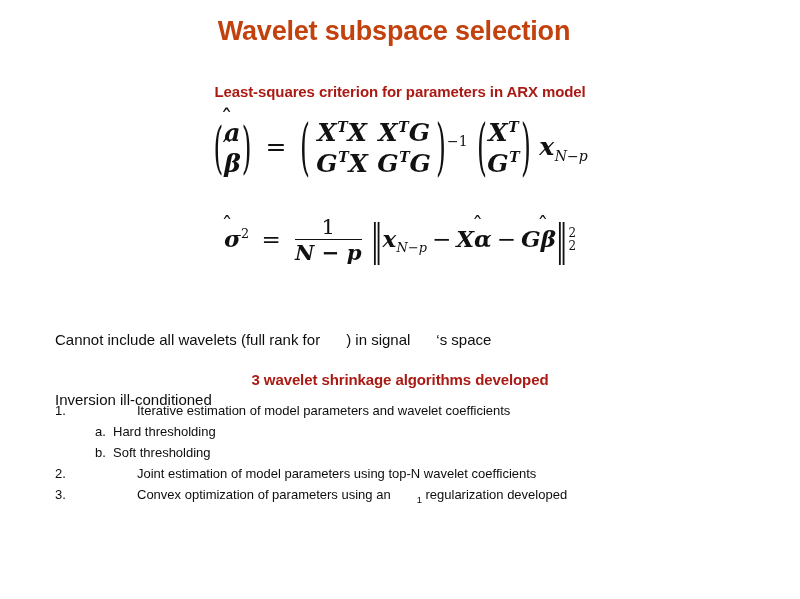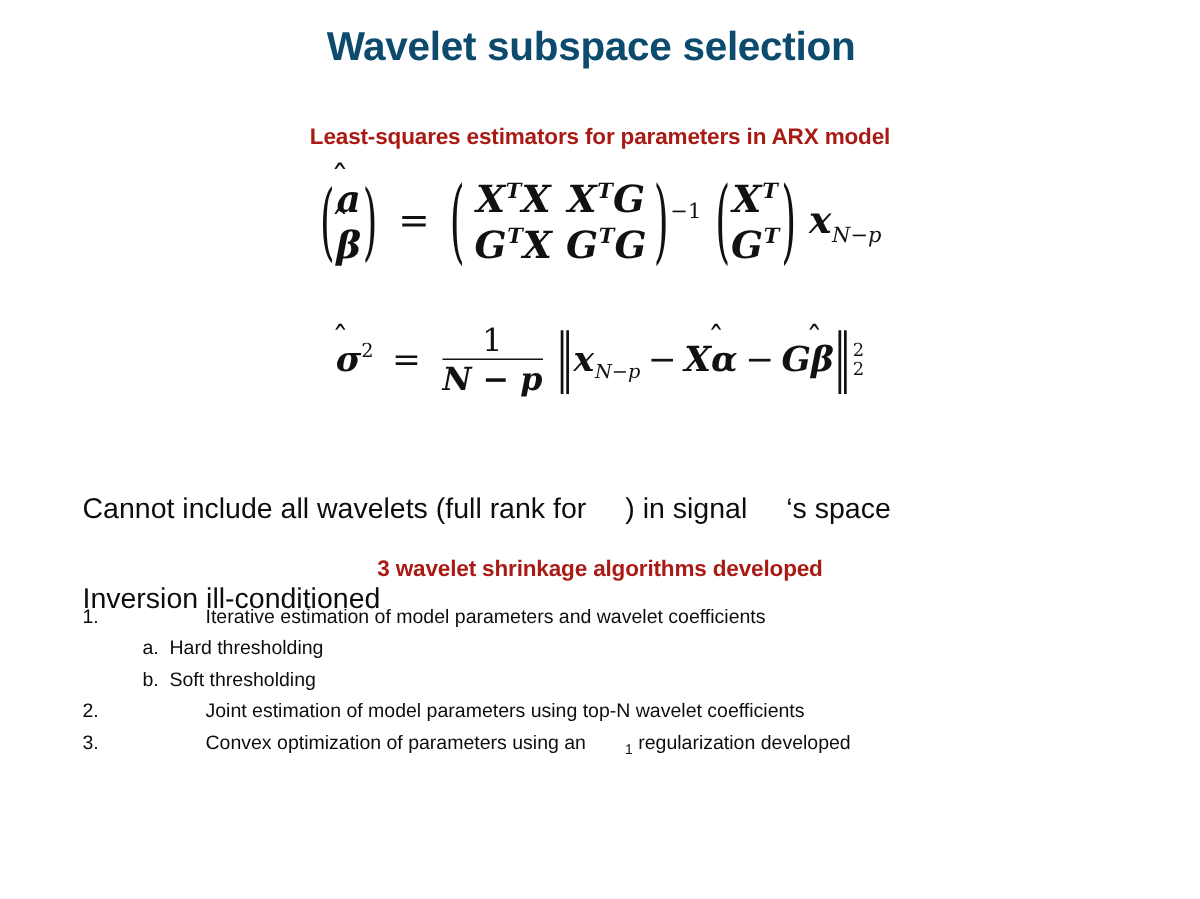--- a/index.html
+++ b/index.html
@@ -23,21 +23,21 @@
   
   .slide-title {
     position: absolute;
     left: 0;
     top: 16px;
     width: 788px;
     text-align: center;
     font-size: 27px;
     font-weight: bold;
     letter-spacing: -0.2px;
-    color: #0c4a6e;
+    color: #c2410c;
   }
 
   
   .red-heading {
     position: absolute;
     width: 800px;
     text-align: center;
     font-size: 15px;
     font-weight: bold;
     color: #aa1a14;
@@ -186,21 +186,21 @@
     text-align: left;
     position: relative;
     top: -1px;
     margin-left: 1px;
   }
   .normsubsup span { display: block; }
 
   
   .body-text {
     position: absolute;
-    font-size: 19px;
+    font-size: 15px;
     color: #0d0d0d;
     line-height: 20px;
     white-space: pre;
   }
   #para-cannot { left: 55px; top: 290px; }
 
   
   .missing-eq { display: inline-block; }
   .gap-rank   { width: 26px; }
   .gap-signal { width: 26px; }
@@ -242,21 +242,21 @@
     line-height: 0;
   }
 </style>
 </head>
 <body>
 
 <div class="slide">
 
   <div class="slide-title">Wavelet subspace selection</div>
 
-  <div class="red-heading" id="heading-ls" style="color: rgb(170, 26, 20);">Least-squares estimators for parameters in ARX model</div>
+  <div class="red-heading" id="heading-ls" style="color: rgb(170, 26, 20);">Least-squares criterion for parameters in ARX model</div>
 
   <div class="math" id="equation-ls">
 
     
     <span class="paren small">(</span><span class="matrix narrow"><span class="row"><span class="cell mvar hat"><span class="hat-mark">̂</span>a</span></span><span class="row"><span class="cell mvar hat"><span class="hat-mark">̂</span>β</span></span></span><span class="paren small">)</span>
 
     <span class="mop">=</span>
 
     
     <span class="paren">(</span><span class="matrix"><span class="row"><span class="cell"><span class="mvar">X</span><sup class="tsup">T</sup><span class="mvar">X</span></span><span class="cell"><span class="mvar">X</span><sup class="tsup">T</sup><span class="mvar">G</span></span></span><span class="row"><span class="cell"><span class="mvar">G</span><sup class="tsup">T</sup><span class="mvar">X</span></span><span class="cell"><span class="mvar">G</span><sup class="tsup">T</sup><span class="mvar">G</span></span></span></span><span class="paren">)</span><sup class="inv">−1</sup>

